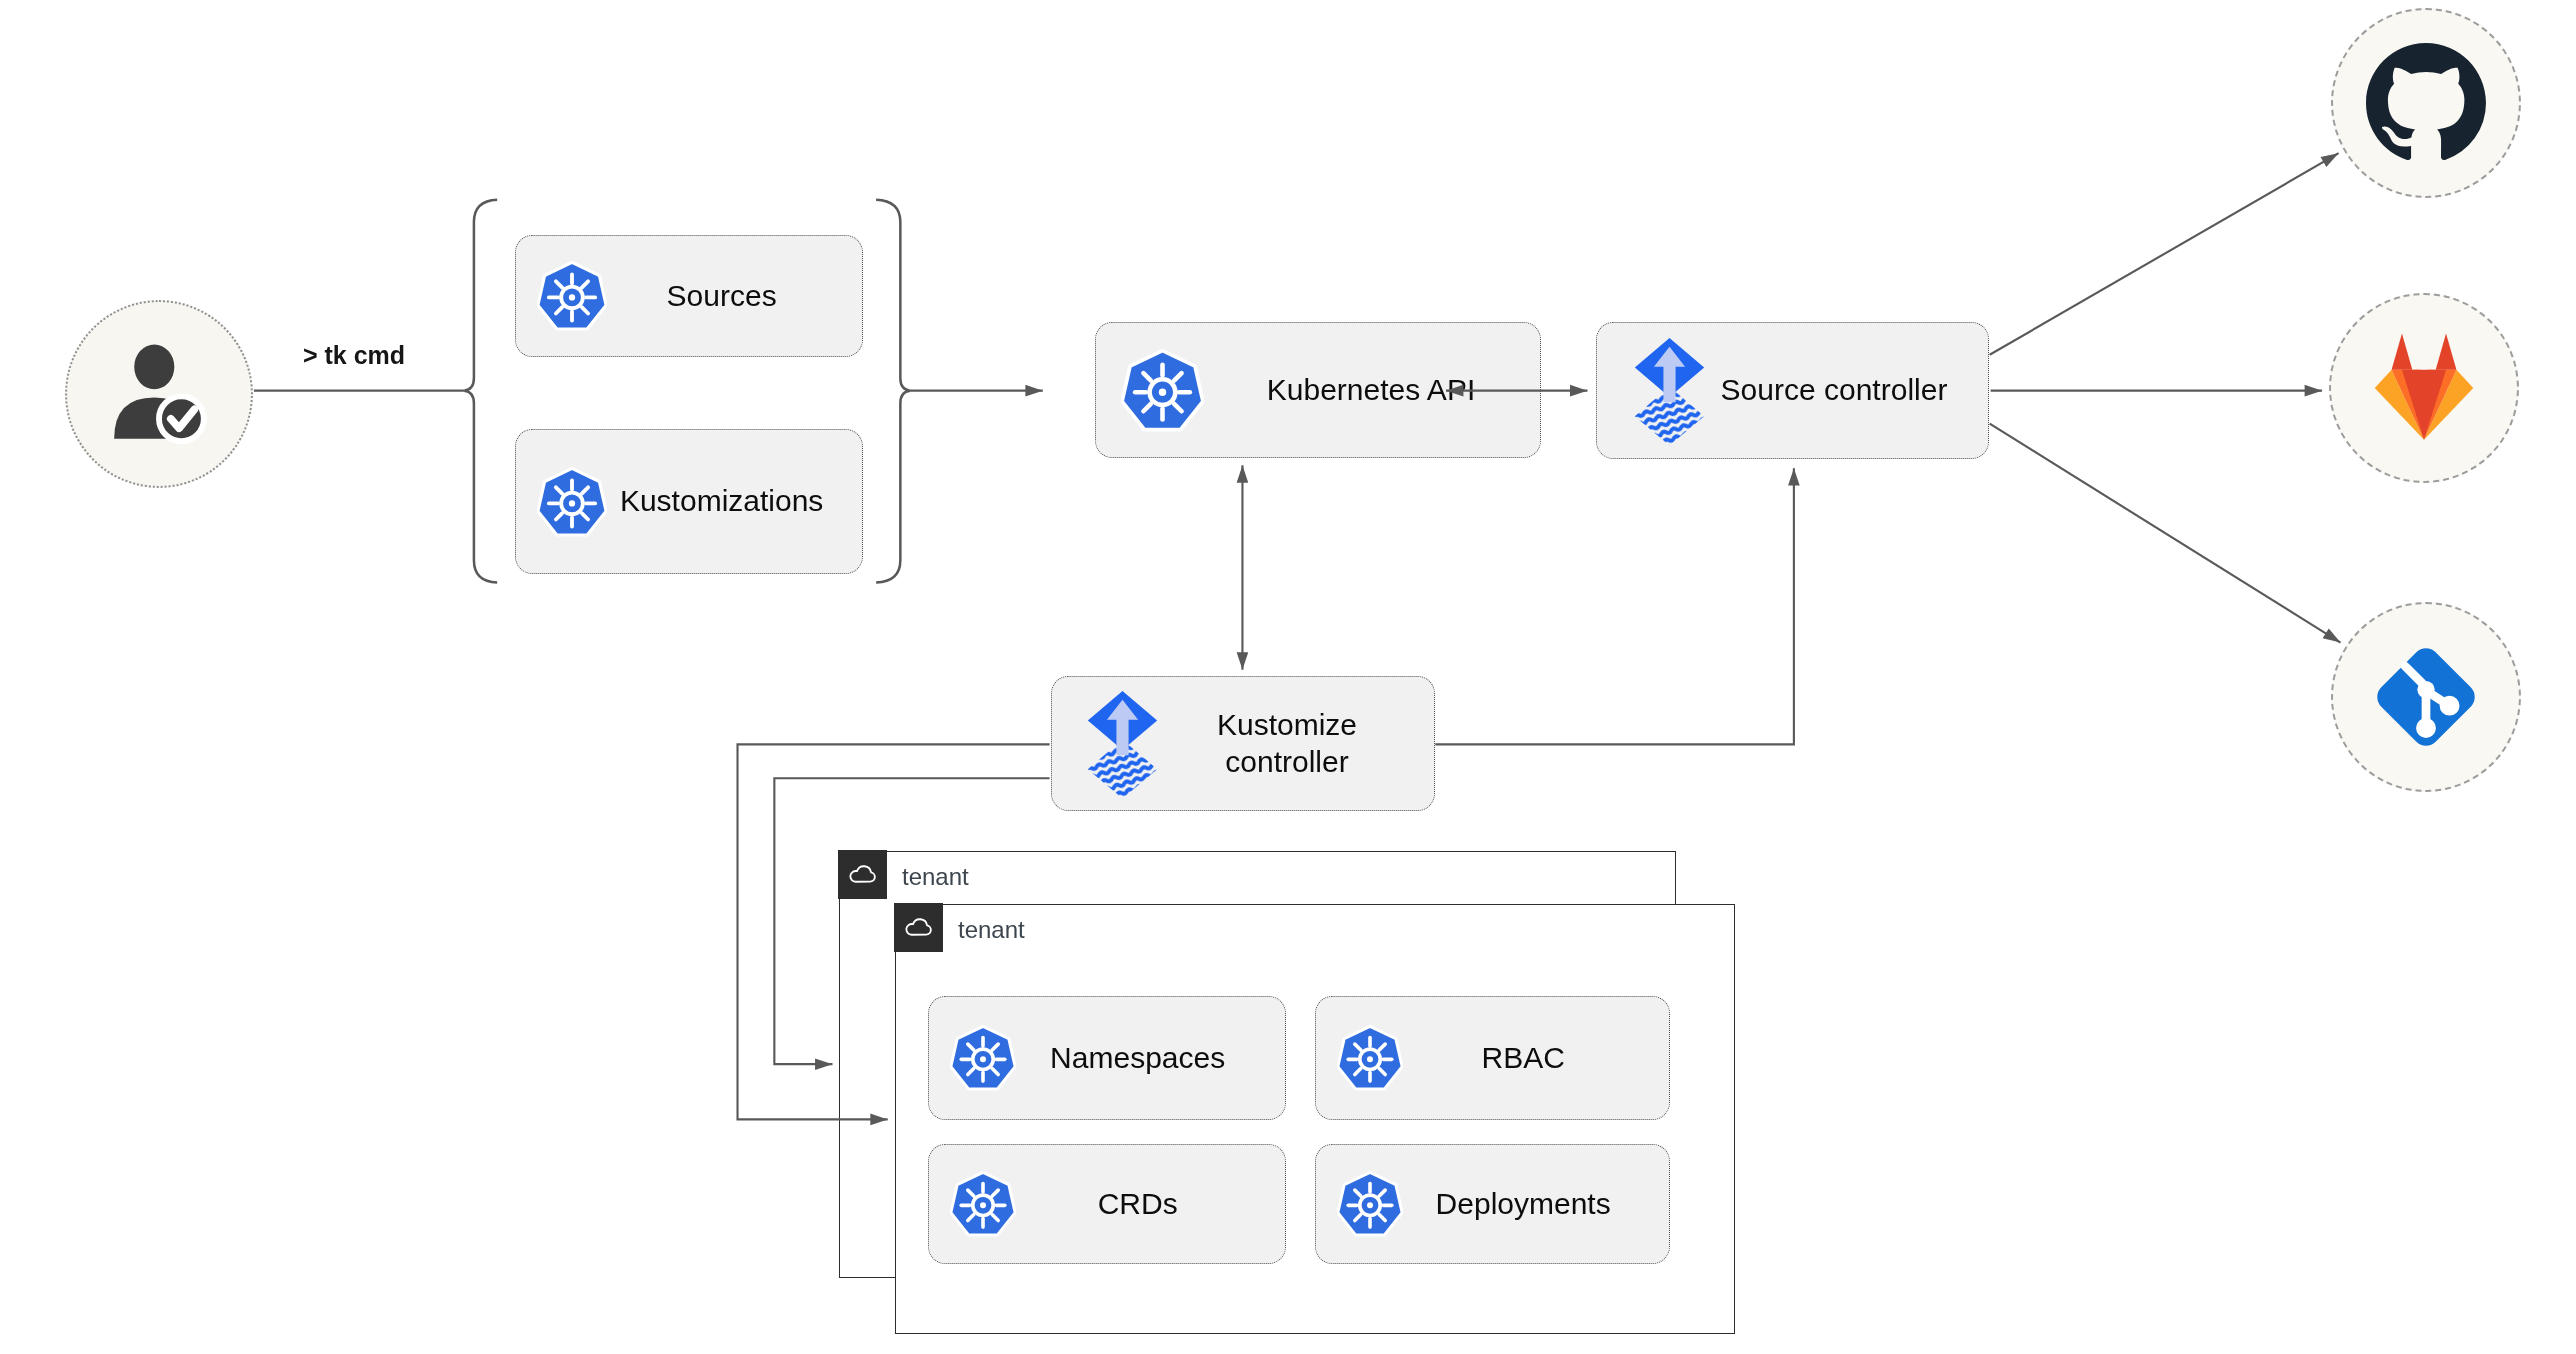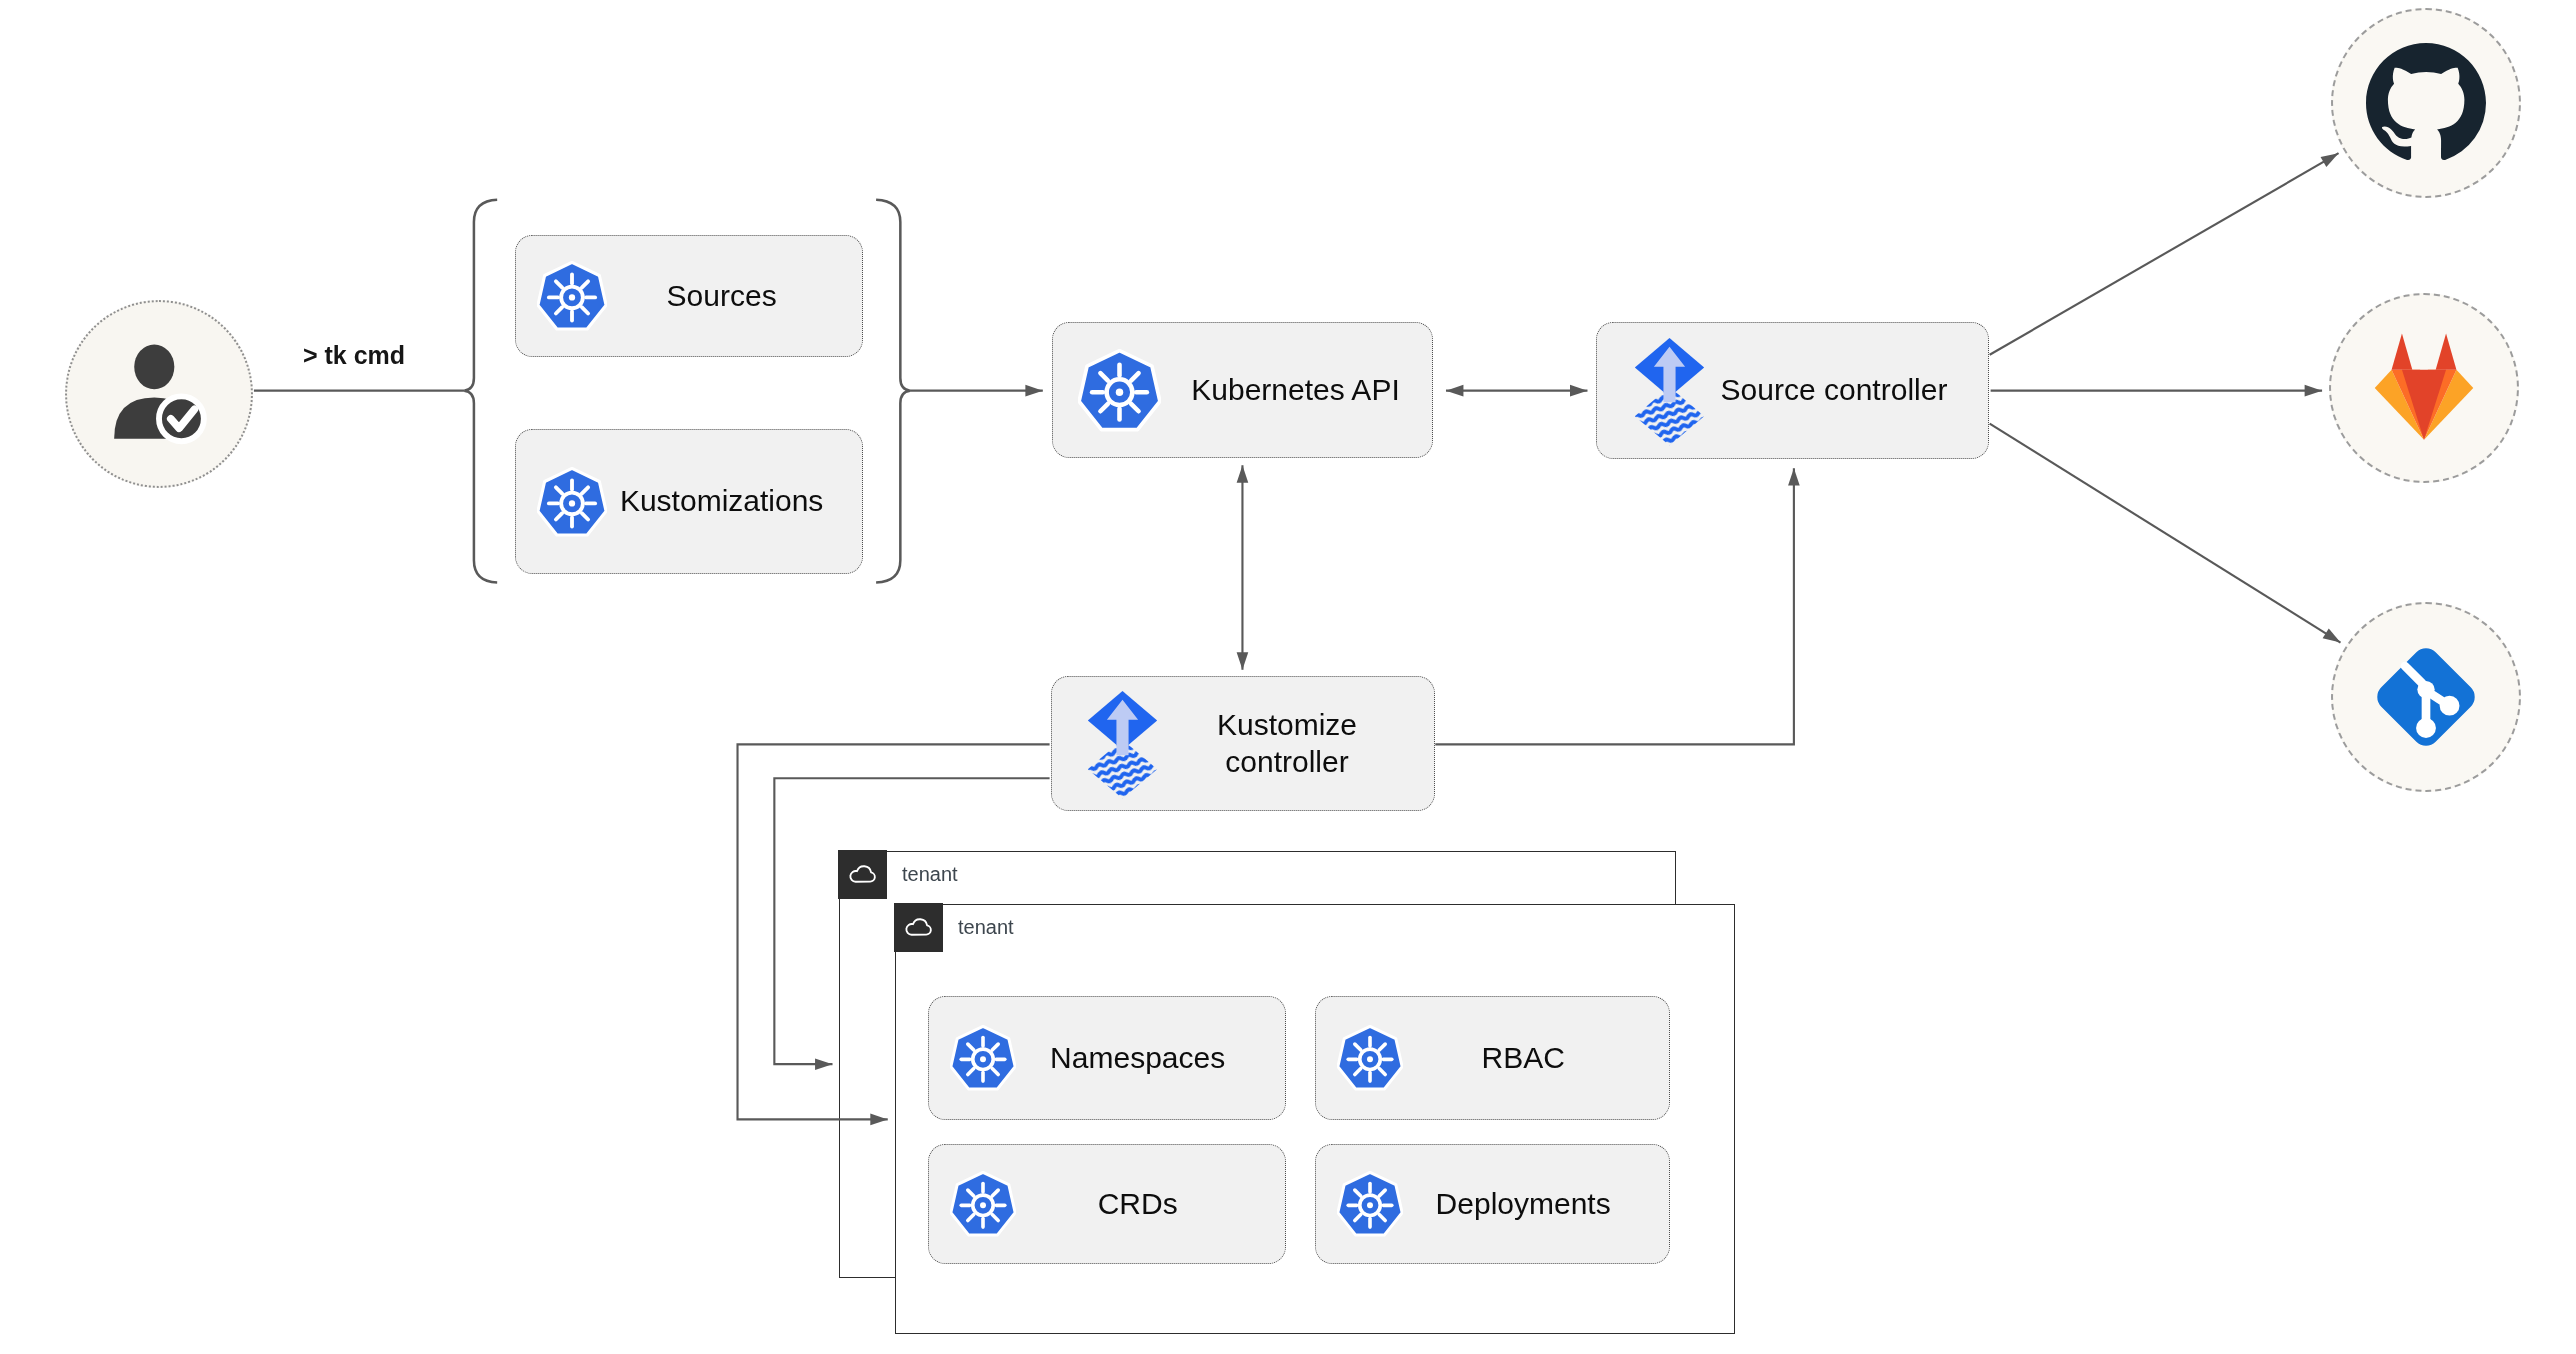--- a/index.html
+++ b/index.html
@@ -51,21 +51,21 @@
 
   
   .tenant{
     position:absolute;background:#ffffff;border:1.9px solid #2d2d2d;box-sizing:border-box;
   }
   .tenant .corner{
     position:absolute;left:-1.9px;top:-1.9px;width:49px;height:49px;background:#2d2d2d;
     display:flex;align-items:center;justify-content:center;
   }
   .tenant .tlabel{
-    position:absolute;left:62px;top:10.7px;font-size:20px;color:#3d464e;
+    position:absolute;left:62px;top:10.7px;font-size:24px;color:#3d464e;
   }
 
   svg.overlay{position:absolute;left:0;top:0;pointer-events:none;}
 </style>
 </head>
 <body>
 
 <div id="canvas">
 
   <svg width="0" height="0" style="position:absolute" aria-hidden="true">
@@ -152,21 +152,21 @@
     <div class="nlabel">Sources</div>
   </div>
 
   <div class="node" style="left:515px;top:429px;width:348px;height:145px;">
     <svg class="icn" style="margin-left:21.3px" width="70" height="70" viewBox="0 0 72 72">
         <use href="#sym-k8s"></use>
       </svg>
     <div class="nlabel">Kustomizations</div>
   </div>
 
-  <div class="node" style="left:1052px;top:322px;width:381px;height:136px;gap:24px;">
+  <div class="node" style="left:1095px;top:322px;width:446px;height:136px;gap:24px;">
     <svg class="icn" style="margin-left:25px" width="83" height="83" viewBox="0 0 86 86">
         <use href="#sym-k8s"></use>
       </svg>
     <div class="nlabel">Kubernetes API</div>
   </div>
 
   <div class="node" style="left:1596px;top:322px;width:393px;height:137px;">
     <svg class="icn" style="margin-left:29px" width="87" height="110" viewBox="0 0 90 113">
         <use href="#sym-flux"></use>
       </svg>

